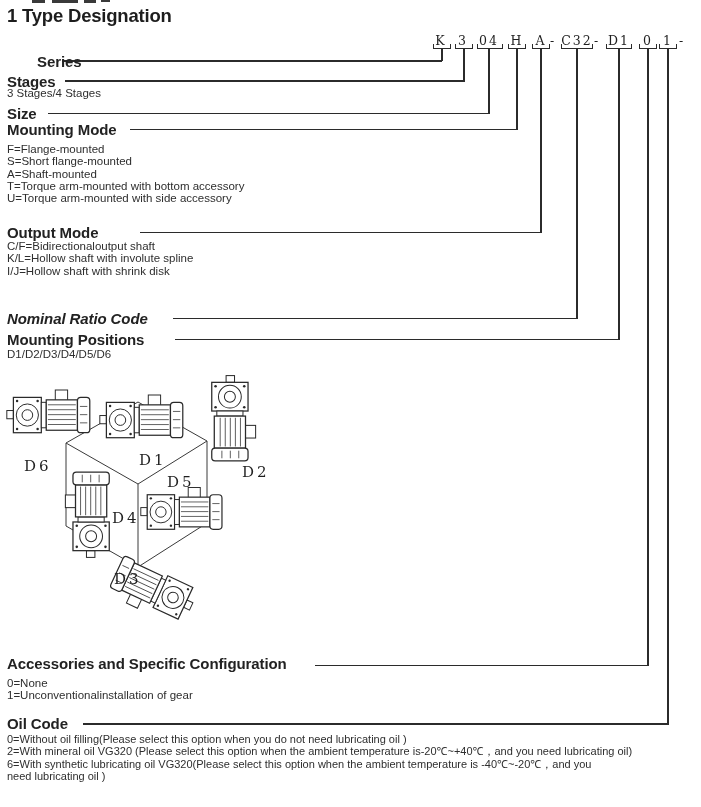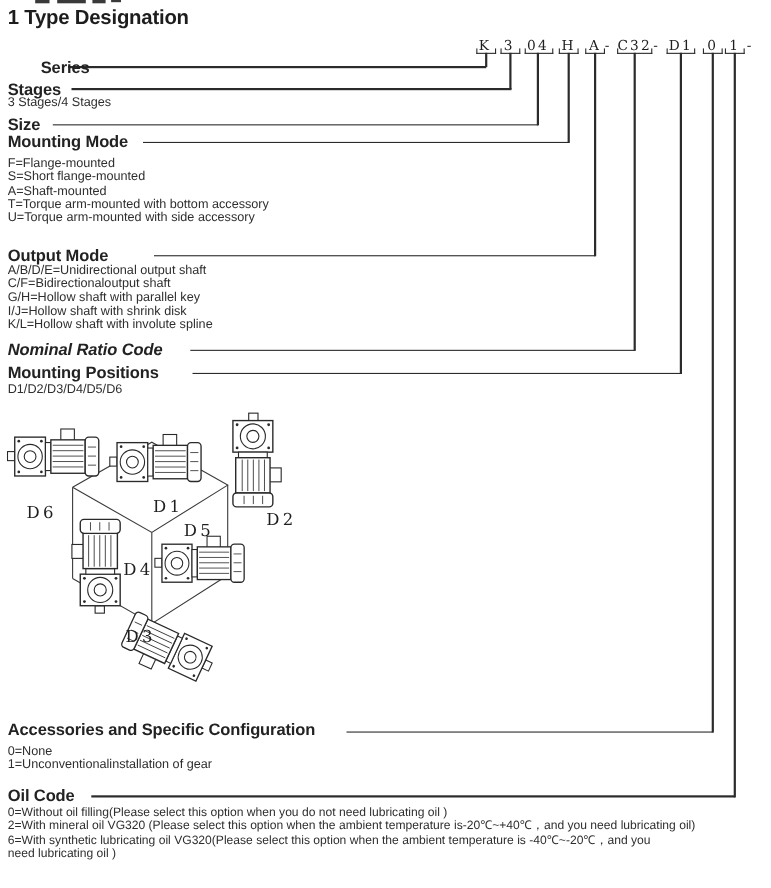--- a/index.html
+++ b/index.html
@@ -87,25 +87,23 @@
   <div class="list" style="top:143px;">
     <div>F=Flange-mounted</div>
     <div>S=Short flange-mounted</div>
     <div>A=Shaft-mounted</div>
     <div>T=Torque arm-mounted with bottom accessory</div>
     <div>U=Torque arm-mounted with side accessory</div>
   </div>
 
   <div class="heading" style="top:224px;">Output Mode</div>
   <div class="list" style="top:240px;">
-    <div>A/B/D/E=Unidirectional output shaft</div>
     <div>C/F=Bidirectionaloutput shaft</div>
-    <div>G/H=Hollow shaft with parallel key</div>
+    <div>K/L=Hollow shaft with involute spline</div>
     <div>I/J=Hollow shaft with shrink disk</div>
-    <div>K/L=Hollow shaft with involute spline</div>
   </div>
 
   <div class="heading" style="top:310px;font-style:italic;">Nominal Ratio Code</div>
 
   <div class="heading" style="top:331px;">Mounting Positions</div>
   <div class="note" style="top:348px;">D1/D2/D3/D4/D5/D6</div>
 
   <svg style="position:absolute;left:0;top:360px;" width="300" height="280" viewBox="0 0 300 280">
     <defs>
       <symbol id="motor" viewBox="-8 0 112 64">

